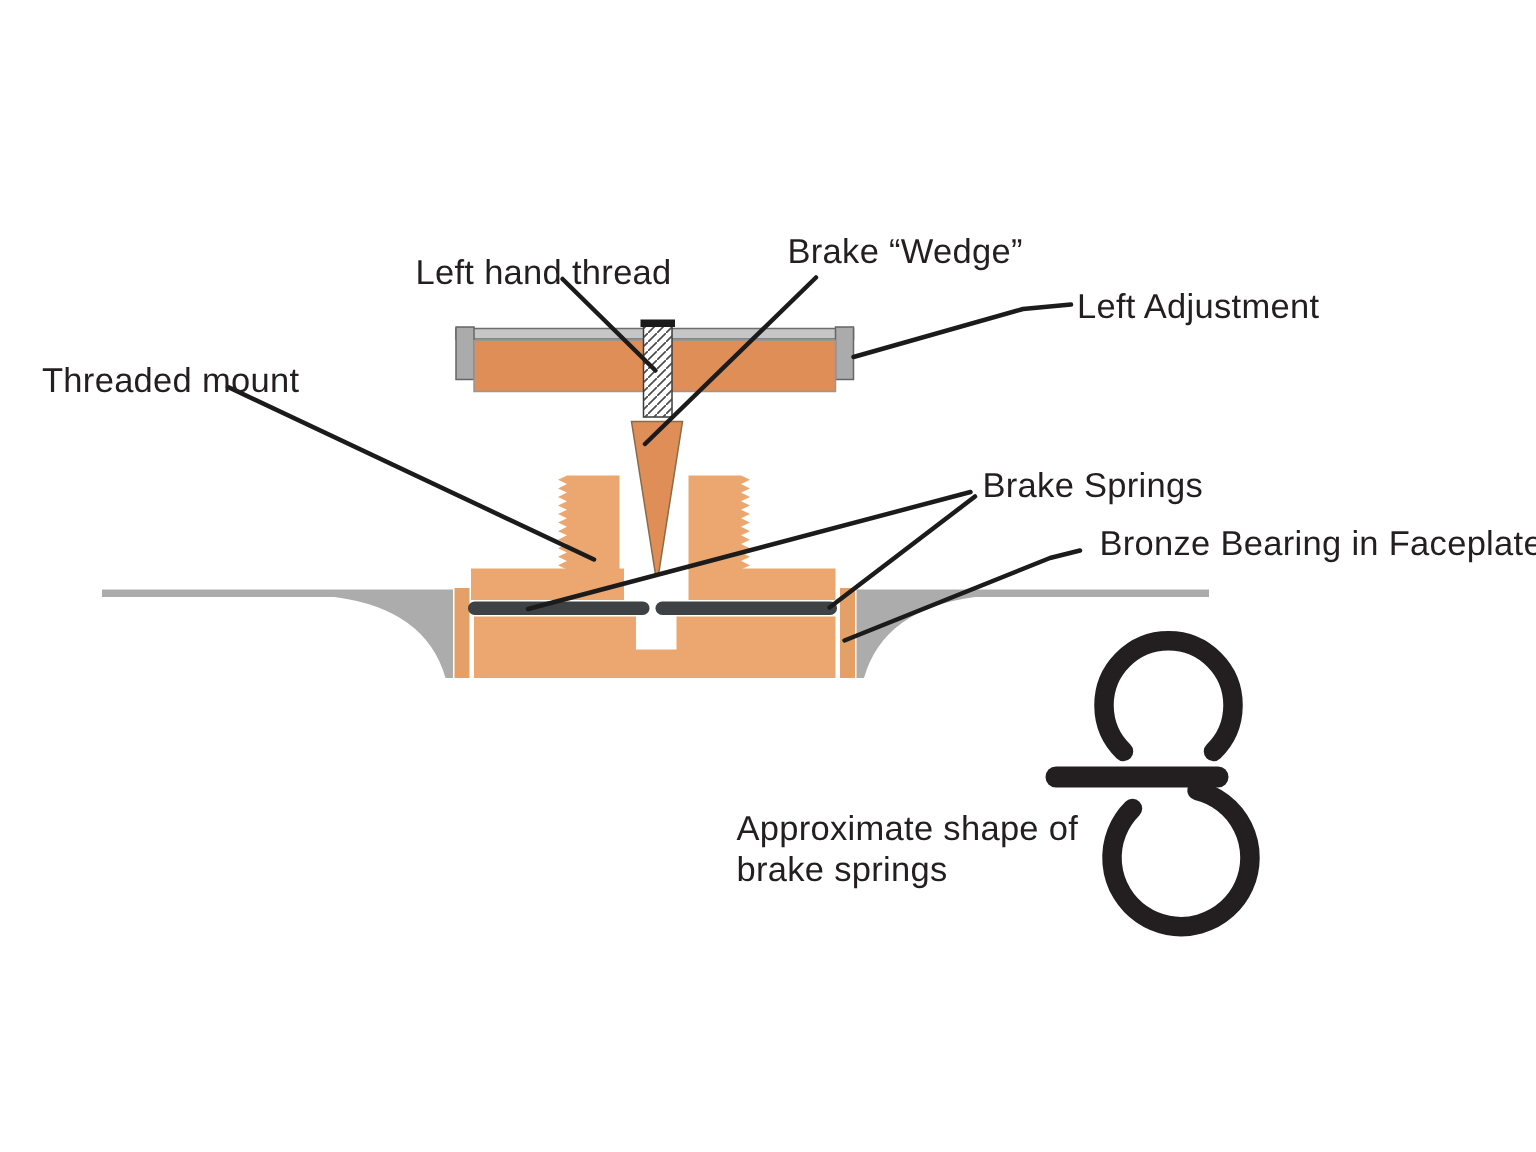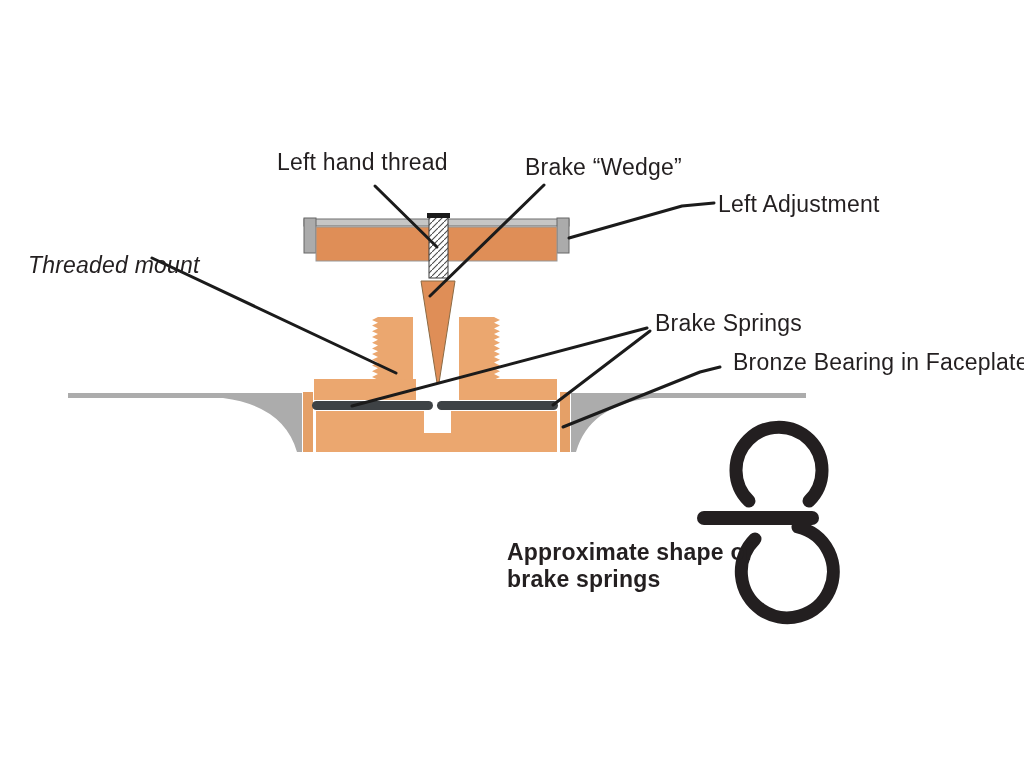--- a/index.html
+++ b/index.html
@@ -119,30 +119,30 @@
       <polyline class="leader" points="720,367 700,372 563,427"></polyline>
     </g>
 
     <g>
       <path class="spring3" stroke-width="13" d="M749,501 A43,43 0 1 1 809,501"></path>
       <path class="spring3" stroke-width="13" d="M798,527 A46,46 0 1 1 755,539"></path>
       <line class="spring3" stroke-width="14" x1="704" y1="518" x2="812" y2="518"></line>
     </g>
   </svg>
 
-  <div class="label" style="left:277px; top:149px;">Left hand thread</div>
+  <div class="label" style="left:277px; top:168px;">Left hand thread</div>
 
   <div class="label" style="left:525px; top:154px;">Brake “Wedge”</div>
 
   <div class="label" style="left:718px; top:191px;">Left Adjustment</div>
 
-  <div class="label" style="left:28px; top:252px;font-style:italic;">Threaded mount</div>
+  <div class="label" style="left:28px; top:240px;">Threaded mount</div>
 
   <div class="label" style="left:655px; top:310px;">Brake Springs</div>
 
   <div class="label" style="left:733px; top:349px;">Bronze Bearing in Faceplate</div>
 
-  <div class="caption" style="left:507px; top:539px;font-weight:bold;">
+  <div class="caption" style="left:491px; top:539px;">
     <div>Approximate shape of</div>
     <div>brake springs</div>
   </div>
 
 </div>
 
 </body></html>

